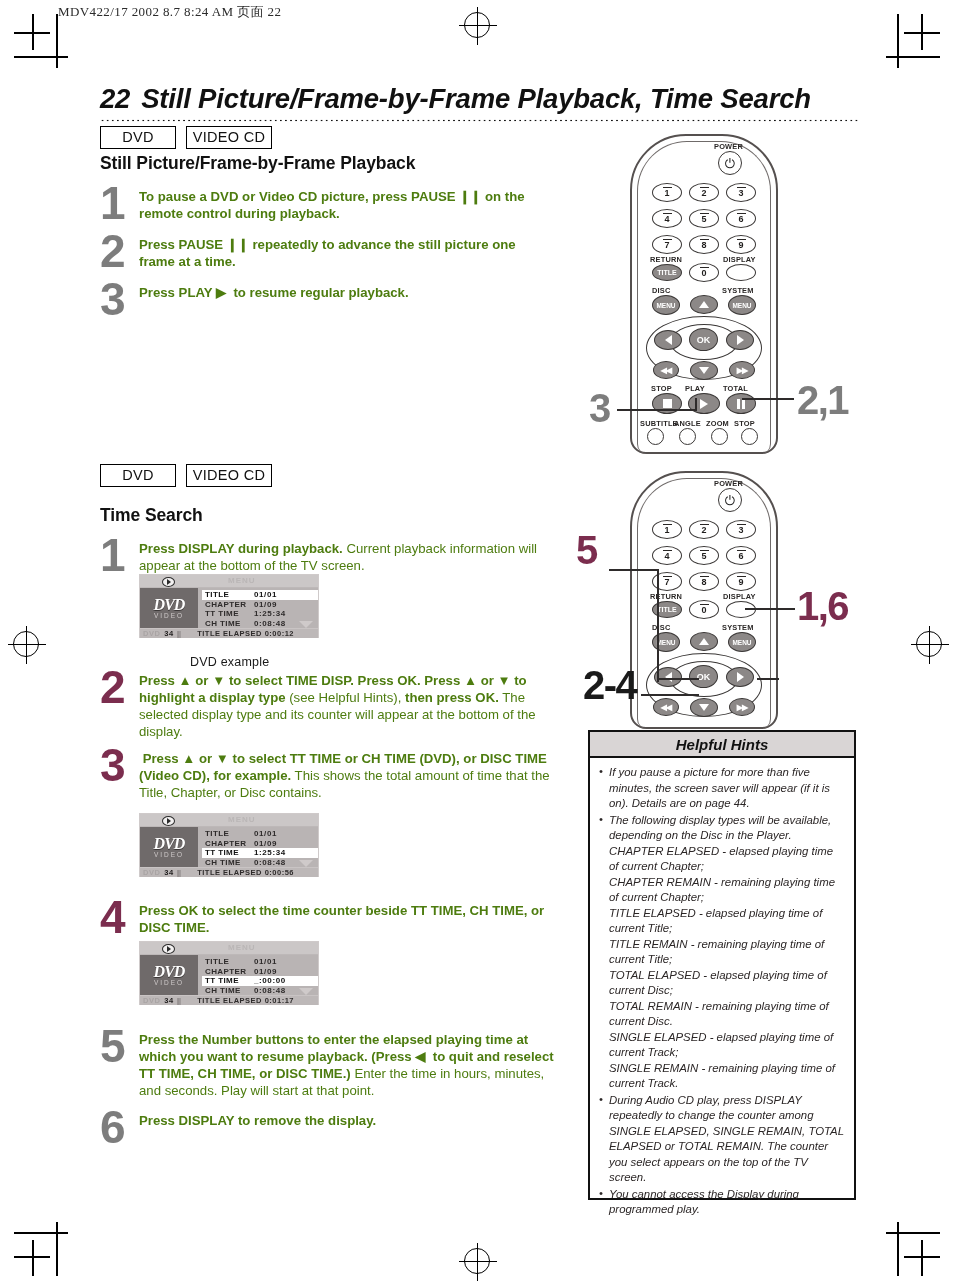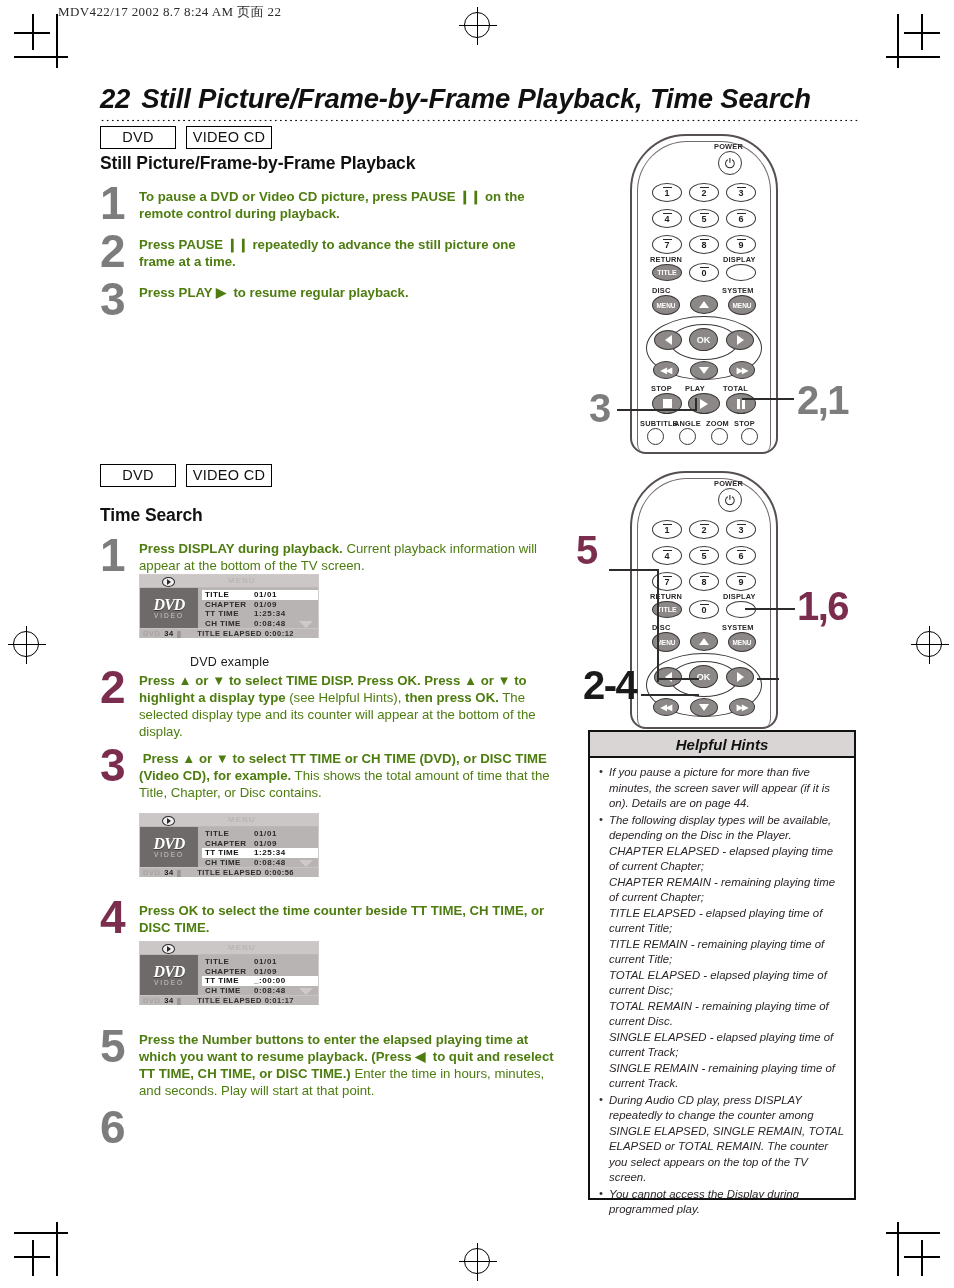--- a/index.html
+++ b/index.html
@@ -411,20 +411,21 @@
     <span class="el"><span>TITLE  ELAPSED</span>&nbsp;<span>0:01:17</span></span>
   </div>
 </div>
 
 <div class="step" style="left:100px;top:1029px;width:460px;">
   <div class="n gray">5</div>
   <div class="tx"><b>Press the Number buttons to enter the elapsed playing time at which you want to resume playback. (Press ◀ &nbsp;to quit and reselect TT TIME, CH TIME, or DISC TIME.)</b> Enter the time in hours, minutes, and seconds. Play will start at that point.</div>
 </div>
 <div class="step" style="left:100px;top:1110px;width:450px;">
   <div class="n gray">6</div>
+  <div class="tx"><b>Press DISPLAY to remove the display.</b></div>
 </div>
 
 <div class="remote" style="left:630px;top:134px;width:148px;height:320px;">
   <div class="shell"></div>
   <div class="shell-in"></div>
 
   <div class="lbl" style="left:84px;top:8px;">POWER</div>
   <div class="pw" style="left:88px;top:17px;">
       <span class="g">⏻</span>
     </div>

